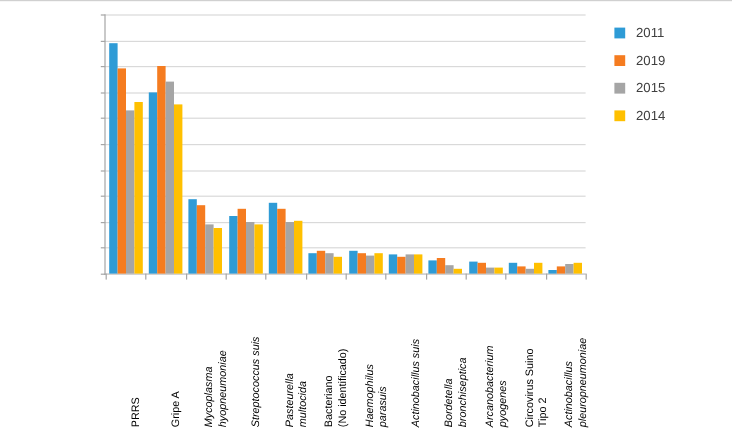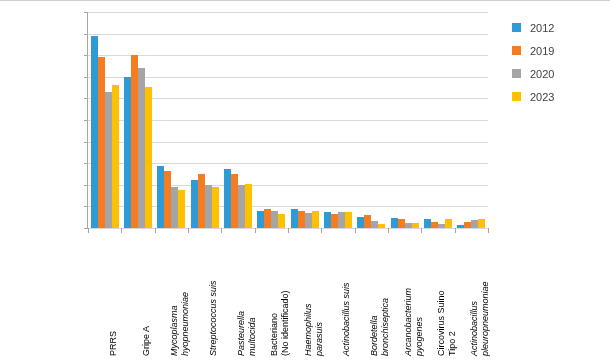--- a/index.html
+++ b/index.html
@@ -278,33 +278,33 @@
       </div>
       <div class="xlabel-slot" style="left: 383.333px;">
         <div class="xlabel-text it" style="left: -2px; top: 122px;">Actinobacillus
 pleuropneumoniae</div>
       </div>
     </div>
 
   <div class="legend" id="legend">
       <div class="legend-item">
         <span class="legend-swatch" style="background: rgb(46, 155, 214);"></span>
-        <span class="legend-label">2012</span>
+        <span class="legend-label">2011</span>
       </div>
       <div class="legend-item">
         <span class="legend-swatch" style="background: rgb(245, 124, 32);"></span>
         <span class="legend-label">2019</span>
       </div>
       <div class="legend-item">
         <span class="legend-swatch" style="background: rgb(165, 165, 165);"></span>
-        <span class="legend-label">2020</span>
+        <span class="legend-label">2015</span>
       </div>
       <div class="legend-item">
         <span class="legend-swatch" style="background: rgb(255, 192, 0);"></span>
-        <span class="legend-label">2023</span>
+        <span class="legend-label">2014</span>
       </div>
     </div>
 <div class="cat-sep" style="left: 88px;"></div>
     <div class="cat-sep" style="left: 121.333px;"></div>
     <div class="cat-sep" style="left: 154.667px;"></div>
     <div class="cat-sep" style="left: 188px;"></div>
     <div class="cat-sep" style="left: 221.333px;"></div>
     <div class="cat-sep" style="left: 254.667px;"></div>
     <div class="cat-sep" style="left: 288px;"></div>
     <div class="cat-sep" style="left: 321.333px;"></div>

